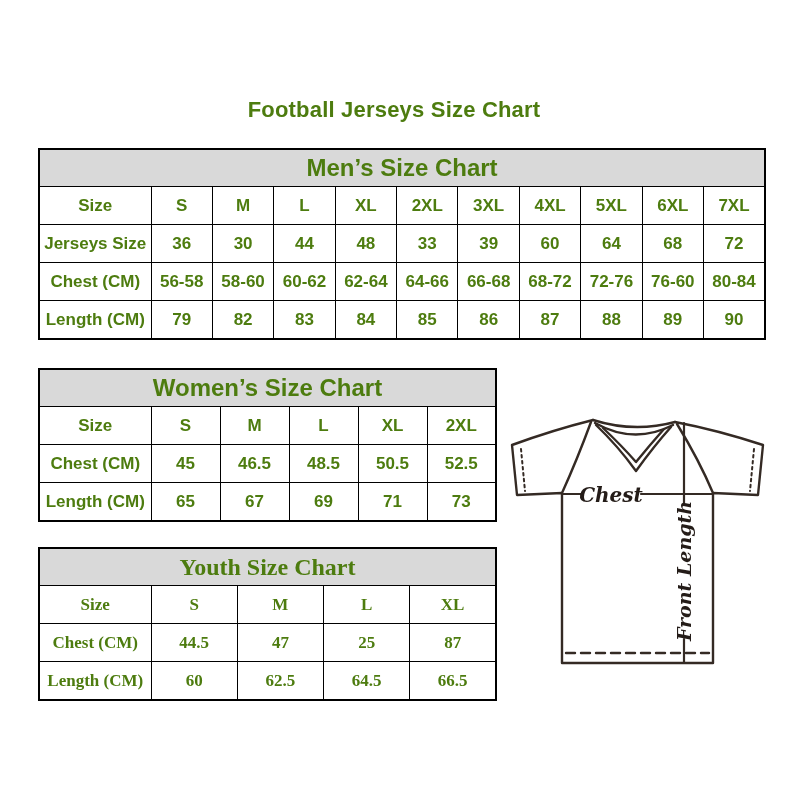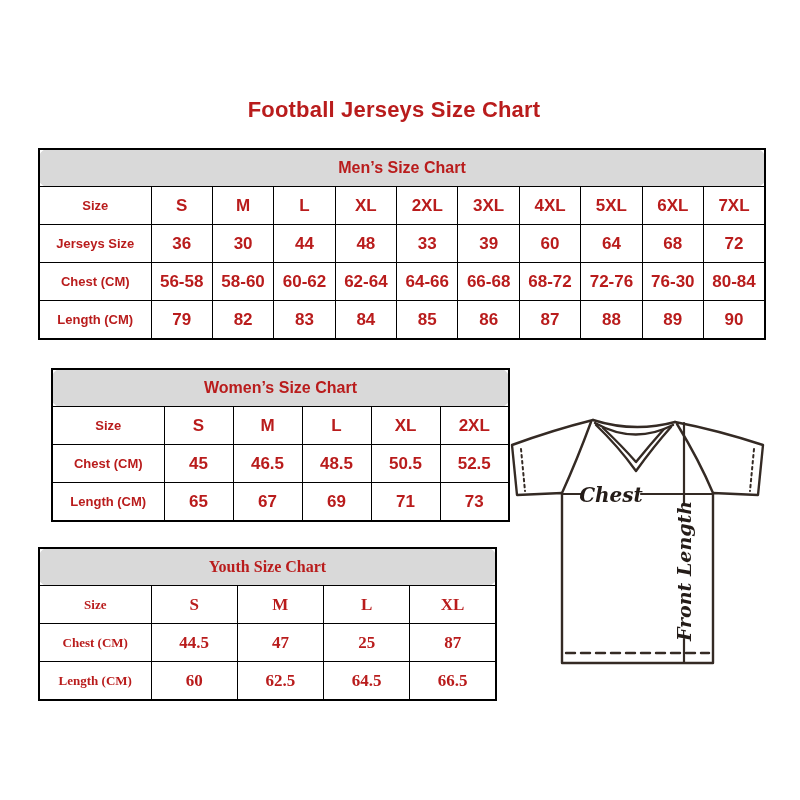--- a/index.html
+++ b/index.html
@@ -1,36 +1,36 @@
 <!DOCTYPE html>
 <html><head>
 <meta charset="utf-8">
 <style>
   html,body{margin:0;padding:0;background:#ffffff;}
   .page{
     position:relative;width:788px;height:800px;background:#ffffff;
-    font-family:"Liberation Sans", sans-serif;color:#b91c1c;overflow:hidden;
+    font-family:"Liberation Sans", sans-serif;color:#4d7c0f;overflow:hidden;
   }
   .page-title{
     position:absolute;top:97px;left:0;width:100%;text-align:center;
     font-size:22px;font-weight:bold;letter-spacing:0.2px;
   }
   table.sizetable{
     position:absolute;border-collapse:collapse;table-layout:fixed;
     background:#fff;border:2px solid #000;
   }
   table.sizetable td{
     border:1.5px solid #000;text-align:center;vertical-align:middle;
     font-weight:bold;padding:0;overflow:hidden;white-space:nowrap;
   }
-  td.title-cell{background:#d9d9d9;font-size:16px;height:36px;border-radius:9px;}
-  td.rowhead{font-size:13px;height:37px;}
+  td.title-cell{background:#d9d9d9;font-size:24px;height:36px;}
+  td.rowhead{font-size:17px;height:37px;}
   td.val{font-size:17px;height:37px;}
   table.men{left:38px;top:148px;width:728px;}
-  table.women{left:51px;top:368px;width:459px;}
+  table.women{left:38px;top:368px;width:459px;}
   table.youth{left:38px;top:547px;width:459px;font-family:Liberation Serif, serif;}
   svg.jersey{position:absolute;left:505px;top:400px;width:270px;height:270px;}
 </style>
 </head>
 <body>
 
 <div class="page">
 
   <div class="page-title">Football Jerseys Size Chart</div>
 
@@ -83,21 +83,21 @@
         <tr>
           <td class="rowhead">Chest (CM)</td>
           <td class="val">56-58</td>
           <td class="val">58-60</td>
           <td class="val">60-62</td>
           <td class="val">62-64</td>
           <td class="val">64-66</td>
           <td class="val">66-68</td>
           <td class="val">68-72</td>
           <td class="val">72-76</td>
-          <td class="val">76-30</td>
+          <td class="val">76-60</td>
           <td class="val">80-84</td>
         </tr>
         <tr>
           <td class="rowhead">Length (CM)</td>
           <td class="val">79</td>
           <td class="val">82</td>
           <td class="val">83</td>
           <td class="val">84</td>
           <td class="val">85</td>
           <td class="val">86</td>

